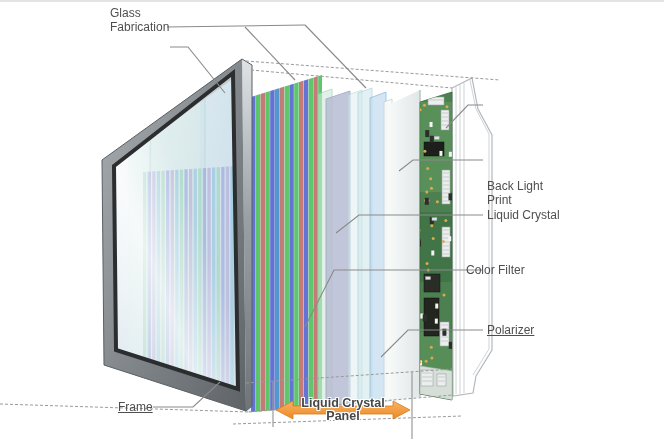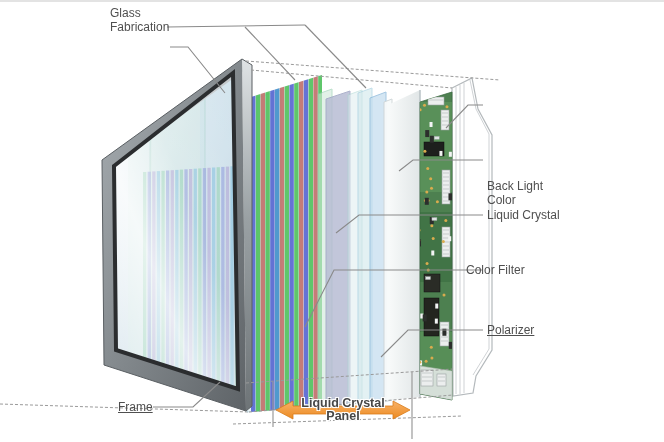--- a/index.html
+++ b/index.html
@@ -286,21 +286,21 @@
   </g>
 </svg>
 
 <div class="lbl" id="lbl-glass-fabrication">
   <div>Glass</div>
   <div>Fabrication</div>
 </div>
 <div class="lbl" id="lbl-frame">Frame</div>
 <div class="lbl" id="lbl-back-light-unit">
   <div>Back Light</div>
-  <div>Color</div>
+  <div>Print</div>
 </div>
 <div class="lbl" id="lbl-liquid-crystal">Liquid Crystal</div>
 <div class="lbl" id="lbl-color-filter">Color Filter</div>
 <div class="lbl" id="lbl-polarizer">Polarizer</div>
 <div class="lbl lbl-bold" id="lbl-liquid-crystal-panel">
   <div>Liquid Crystal</div>
   <div>Panel</div>
 </div>
 
 </div>

